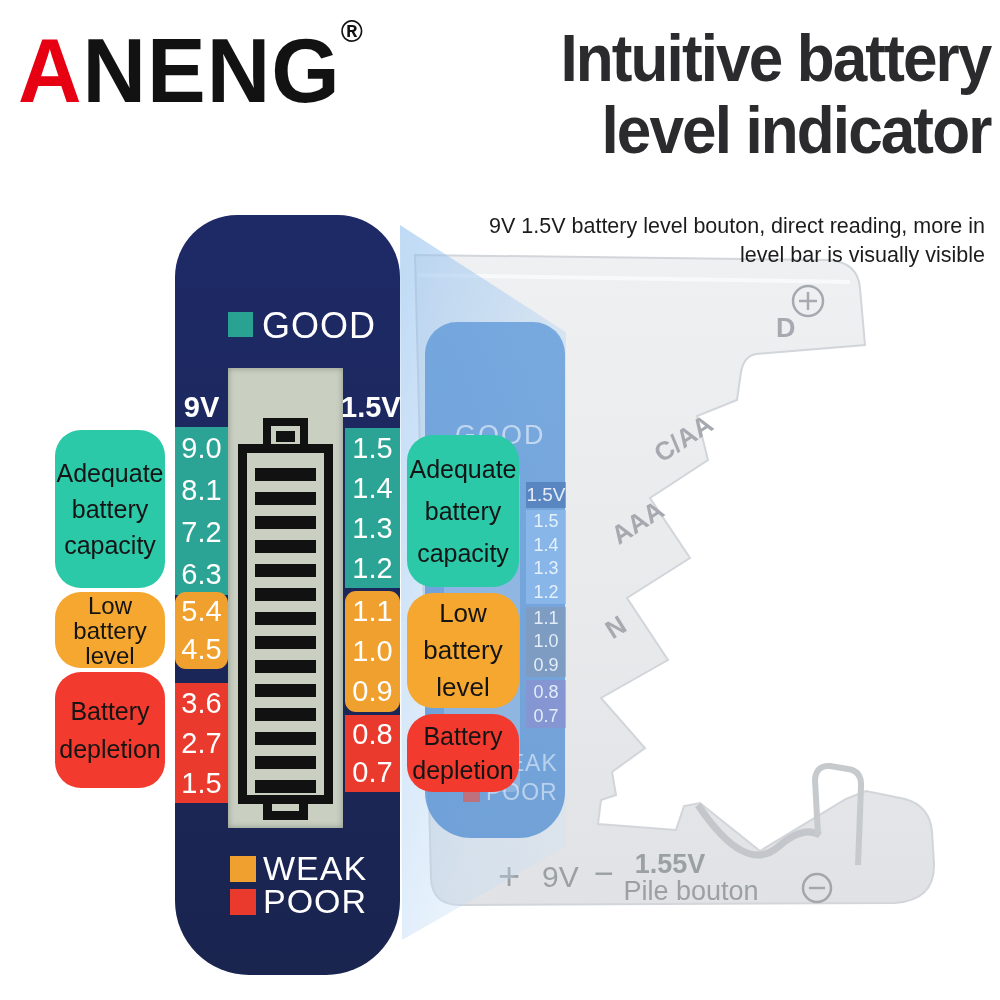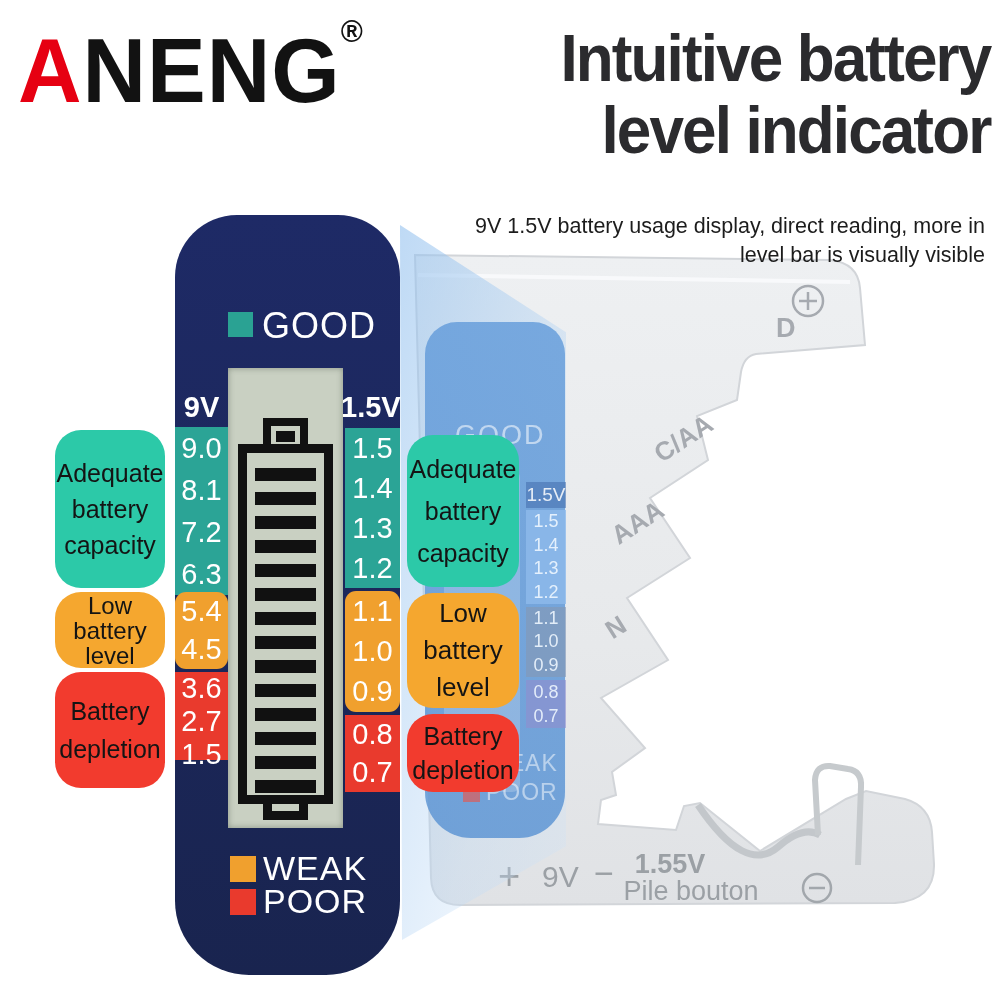--- a/index.html
+++ b/index.html
@@ -56,21 +56,21 @@
        box-shadow:inset 0 0 6px rgba(60,70,60,.45);}
   .strip{width:53px;display:flex;flex-direction:column;justify-content:space-around;align-items:center;
          color:#ffffff;font-size:29px;}
   .sL{left:0;}
   .sR{left:170px;width:55px;}
   .teal-seg{background:#2ba496;}
   .orange-seg{background:#f0a02e;border-radius:11px;}
   .red-seg{background:#e93a2d;}
   .sL.t1{top:212px;height:168px;}
   .sL.t2{top:377px;height:77px;}
-  .sL.t3{top:457px;height:88px;}
+  .sL.t3{top:468px;height:120px;}
   .sR.t1{top:213px;height:160px;}
   .sR.t2{top:376px;height:121px;}
   .sR.t3{top:500px;height:77px;}
   .tester .weak-sq{left:55px;top:641px;width:26px;height:26px;background:#f0a02e;}
   .tester .poor-sq{left:55px;top:674px;width:26px;height:26px;background:#e93a2d;}
   .tester .weak-txt{left:88px;top:634px;font-size:34px;color:#ffffff;letter-spacing:1px;}
   .tester .poor-txt{left:88px;top:667px;font-size:34px;color:#ffffff;letter-spacing:1px;}
 
   
   .box{display:flex;align-items:center;justify-content:center;text-align:center;color:#141414;border-radius:26px;}
@@ -235,17 +235,17 @@
   <div class="abs box red-box rb3">Battery depletion</div>
 
   <div class="abs logo">
     <span class="a">A</span><span class="rest">NENG</span><span class="reg">®</span>
   </div>
   <div class="abs title">
     <div>Intuitive battery</div>
     <div>level indicator</div>
   </div>
   <div class="abs subtitle">
-    <div>9V 1.5V battery usage display, direct reading, more in</div>
+    <div>9V 1.5V battery level bouton, direct reading, more in</div>
     <div>level bar is visually visible</div>
   </div>
 
 </div>
 
 </body></html>

